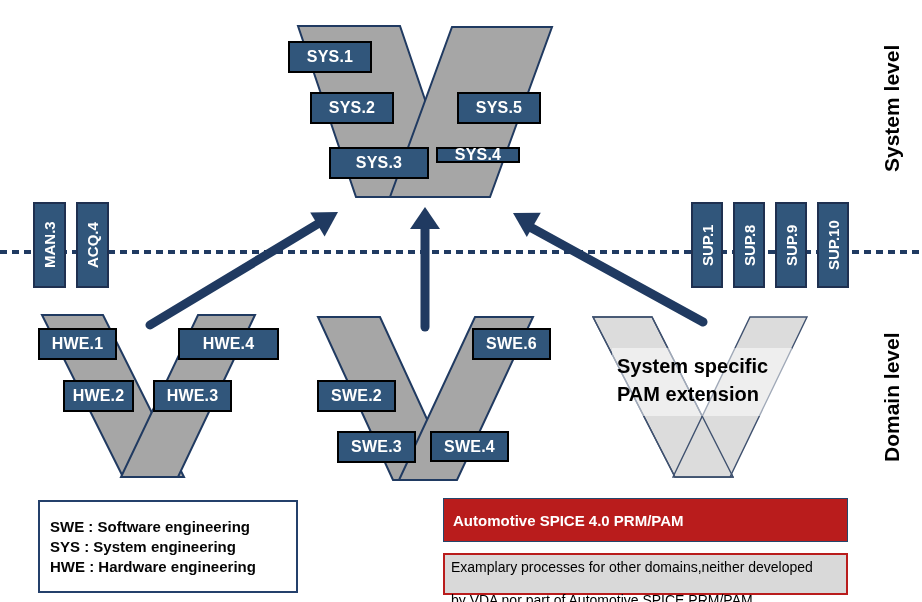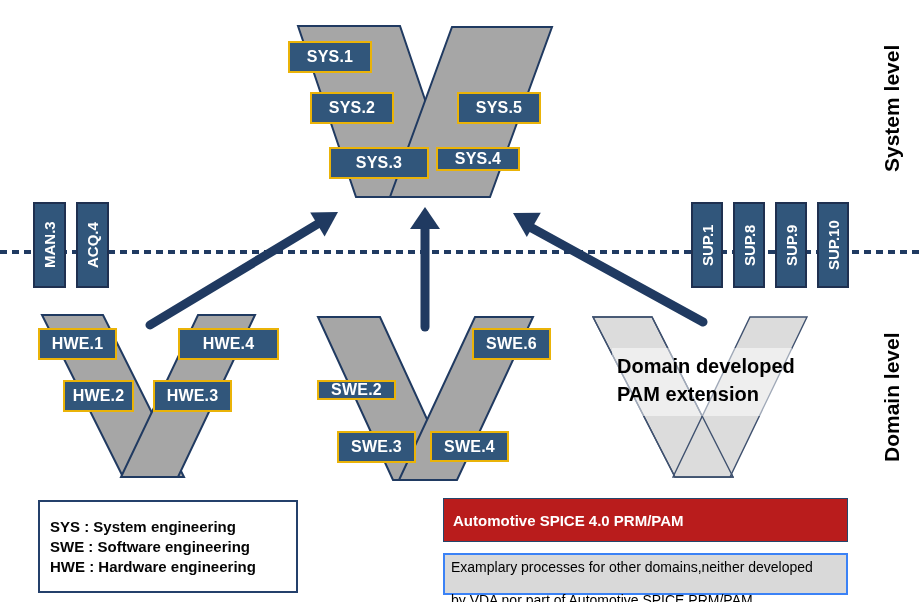--- a/index.html
+++ b/index.html
@@ -3,21 +3,21 @@
 <meta charset="utf-8">
 <style>
   html,body{margin:0;padding:0;background:#fff;}
   #stage{
     position:relative;width:922px;height:602px;background:#ffffff;overflow:hidden;
     font-family:"Liberation Sans",sans-serif;
   }
   svg.layer{position:absolute;left:0;top:0;}
   .pbox{
     position:absolute;display:flex;align-items:center;justify-content:center;
-    background:#31567B;border:2px solid #eab308;box-sizing:border-box;
+    background:#31567B;border:2px solid #000000;box-sizing:border-box;
     color:#fff;font-weight:bold;font-size:16px;letter-spacing:.2px;
   }
   .vbox{
     position:absolute;display:flex;align-items:center;justify-content:center;
     background:#31567B;border:2px solid #1F3050;box-sizing:border-box;
     color:#fff;font-weight:bold;font-size:15px;
     writing-mode:vertical-rl;transform:rotate(180deg);
   }
   .level-label{
     position:absolute;display:flex;align-items:center;justify-content:center;
@@ -38,21 +38,21 @@
     padding:15px 0 0 10px;color:#050505;font-size:15px;font-weight:600;line-height:20px;
   }
   .title-bar{
     position:absolute;left:443px;top:498px;width:405px;height:44px;
     background:#b91c1c;border:1px solid #24466B;box-sizing:border-box;
     display:flex;align-items:center;padding-left:9px;
     color:#fff;font-weight:bold;font-size:15px;
   }
   .note-box{
     position:absolute;left:443px;top:553px;width:405px;height:42px;
-    background:#D9D9D9;border:2px solid #3b82f6;box-sizing:border-box;
+    background:#D9D9D9;border:2px solid #b91c1c;box-sizing:border-box;
     padding:2px 0 0 6px;color:#000;font-size:14px;line-height:19px;
   }
   .note-box .nline{margin-top:1px;}
   .note-box .nline2{margin-top:14px;}
 </style>
 </head>
 <body>
 
 <div id="stage">
 
@@ -92,52 +92,52 @@
     <g>
       <line x1="703" y1="322" x2="530" y2="227" stroke="#203A61" stroke-width="9" stroke-linecap="round"></line>
       <polygon points="513,213 540.8,212.8 526.8,237" fill="#203A61"></polygon>
     </g>
   </svg>
 
   <div class="pbox" style="left:288px;top:41px;width:84px;height:32px">SYS.1</div>
   <div class="pbox" style="left:310px;top:92px;width:84px;height:32px">SYS.2</div>
   <div class="pbox" style="left:457px;top:92px;width:84px;height:32px">SYS.5</div>
   <div class="pbox" style="left:329px;top:147px;width:100px;height:32px">SYS.3</div>
-  <div class="pbox" style="left:436px;top:147px;width:84px;height:24px">SYS.4</div>
+  <div class="pbox" style="left:436px;top:147px;width:84px;height:16px">SYS.4</div>
 
   <div class="vbox" style="left:33px;top:202px;width:33px;height:86px">MAN.3</div>
   <div class="vbox" style="left:76px;top:202px;width:33px;height:86px">ACQ.4</div>
 
   <div class="vbox" style="left:691px;top:202px;width:32px;height:86px">SUP.1</div>
   <div class="vbox" style="left:733px;top:202px;width:32px;height:86px">SUP.8</div>
   <div class="vbox" style="left:775px;top:202px;width:32px;height:86px">SUP.9</div>
   <div class="vbox" style="left:817px;top:202px;width:32px;height:86px">SUP.10</div>
 
   <div class="pbox" style="left:38px;top:328px;width:79px;height:32px">HWE.1</div>
   <div class="pbox" style="left:178px;top:328px;width:101px;height:32px">HWE.4</div>
   <div class="pbox" style="left:63px;top:380px;width:71px;height:32px">HWE.2</div>
   <div class="pbox" style="left:153px;top:380px;width:79px;height:32px">HWE.3</div>
 
   <div class="pbox" style="left:472px;top:328px;width:79px;height:32px">SWE.6</div>
-  <div class="pbox" style="left:317px;top:380px;width:79px;height:20px">SWE.2</div>
+  <div class="pbox" style="left:317px;top:380px;width:79px;height:32px">SWE.2</div>
   <div class="pbox" style="left:337px;top:431px;width:79px;height:32px">SWE.3</div>
   <div class="pbox" style="left:430px;top:431px;width:79px;height:31px">SWE.4</div>
 
   <div class="ext-band"></div>
   <div class="ext-text">
-    <div>Domain developed</div>
+    <div>System specific</div>
     <div>PAM extension</div>
   </div>
 
   <div class="level-label" style="left:874px;top:28px;width:36px;height:160px">System level</div>
   <div class="level-label" style="left:874px;top:315px;width:36px;height:165px">Domain level</div>
 
   <div class="legend-box">
+    <div>SWE : Software engineering</div>
     <div>SYS : System engineering</div>
-    <div>SWE : Software engineering</div>
     <div>HWE : Hardware engineering</div>
   </div>
 
   <div class="title-bar">
     <span>Automotive SPICE 4.0 PRM/PAM</span>
   </div>
   <div class="note-box">
     <div class="nline">Examplary processes for other domains,neither developed</div>
     <div class="nline2">by VDA nor part of Automotive SPICE PRM/PAM</div>
   </div>

